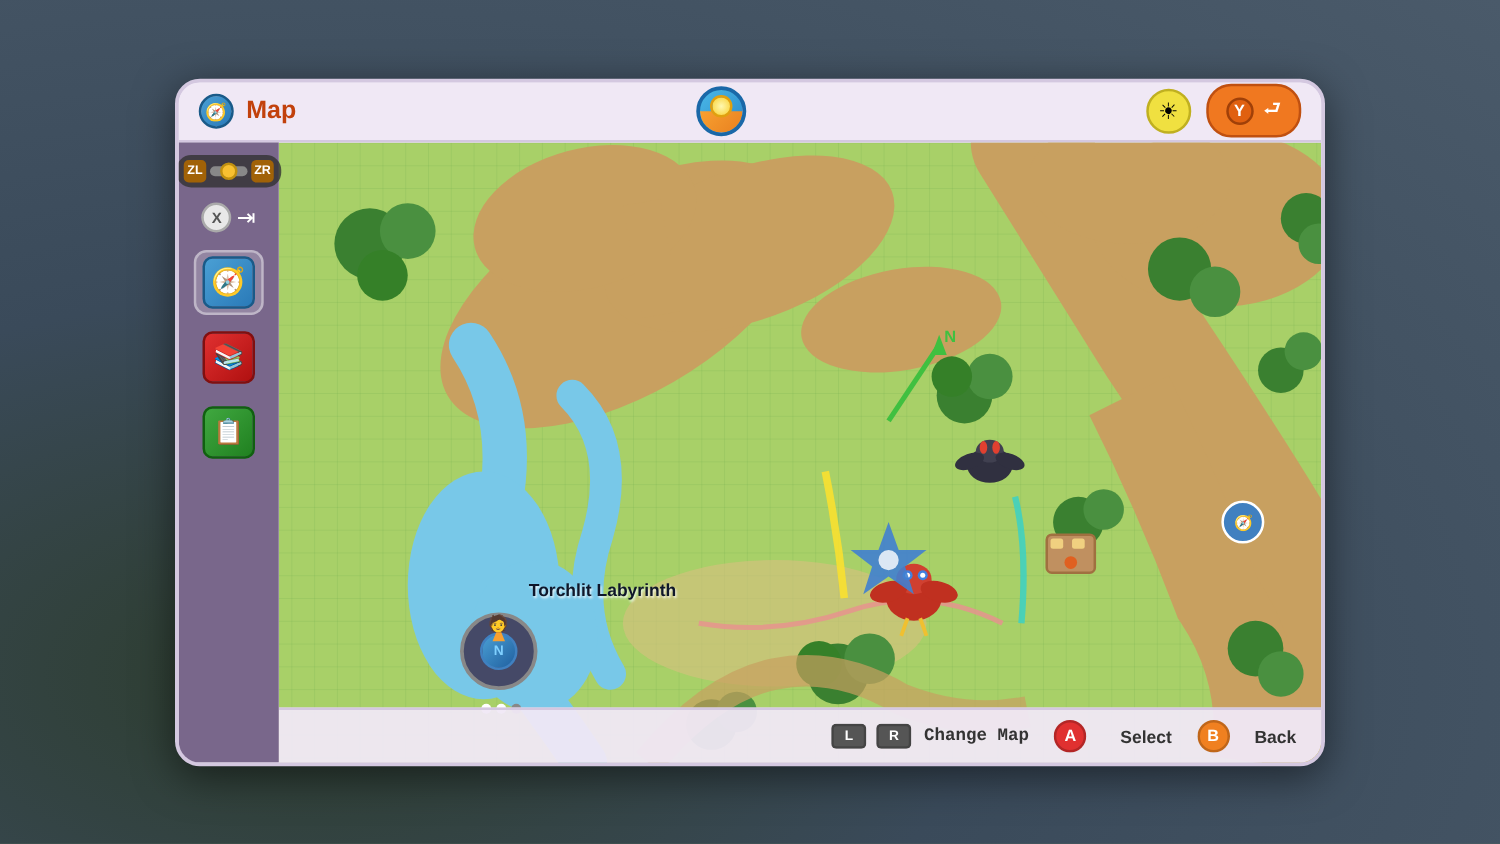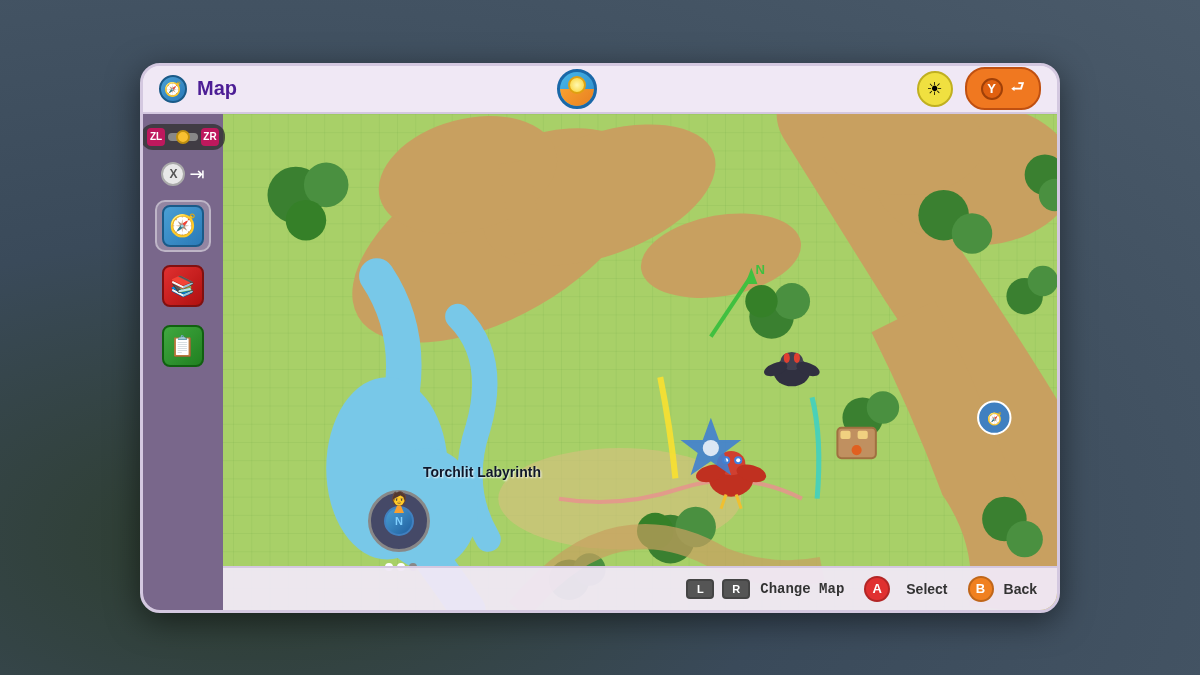--- a/index.html
+++ b/index.html
@@ -59,21 +59,21 @@
       align-items: center;
       justify-content: center;
       color: white;
       font-size: 14px;
       border: 2px solid #1a5a88;
     }
 
     .title-text {
       font-size: 20px;
       font-weight: bold;
-      color: #4c1d95;
+      color: #c2410c;
     }
 
     .title-center {
       display: flex;
       align-items: center;
       gap: 8px;
     }
 
     .sun-moon-icon {
       width: 40px;
@@ -173,21 +173,21 @@
       gap: 3px;
       background: rgba(50,50,50,0.8);
       border-radius: 12px;
       padding: 4px 6px;
       margin-bottom: 4px;
     }
 
     .zoom-btn {
       width: 18px;
       height: 18px;
-      background: #be185d;
+      background: #a16207;
       border-radius: 4px;
       display: flex;
       align-items: center;
       justify-content: center;
       color: white;
       font-size: 10px;
       font-weight: bold;
       cursor: pointer;
     }
 
@@ -613,24 +613,24 @@
           </div>
           <div class="btn-circle btn-r" style="display:flex;align-items:center;justify-content:center;font-size:11px;color:white;font-weight:bold;margin-left:2px;">
             <span>R</span>
           </div>
           <span style="margin-left:4px;font-family:Liberation Mono, monospace;">Change Map</span>
         </div>
         <div class="btn-control">
           <div class="btn-circle btn-a">
             <span>A</span>
           </div>
-          <span style="margin-left:10px;">Select</span>
+          <span style="margin-left:21px;">Select</span>
         </div>
         <div class="btn-control">
           <div class="btn-circle btn-b">
             <span>B</span>
           </div>
-          <span style="margin-left:4px;">Back</span>
+          <span style="margin-left:14px;">Back</span>
         </div>
       </div>
     </div>
   </div>
 </div>
 
 </body></html>

